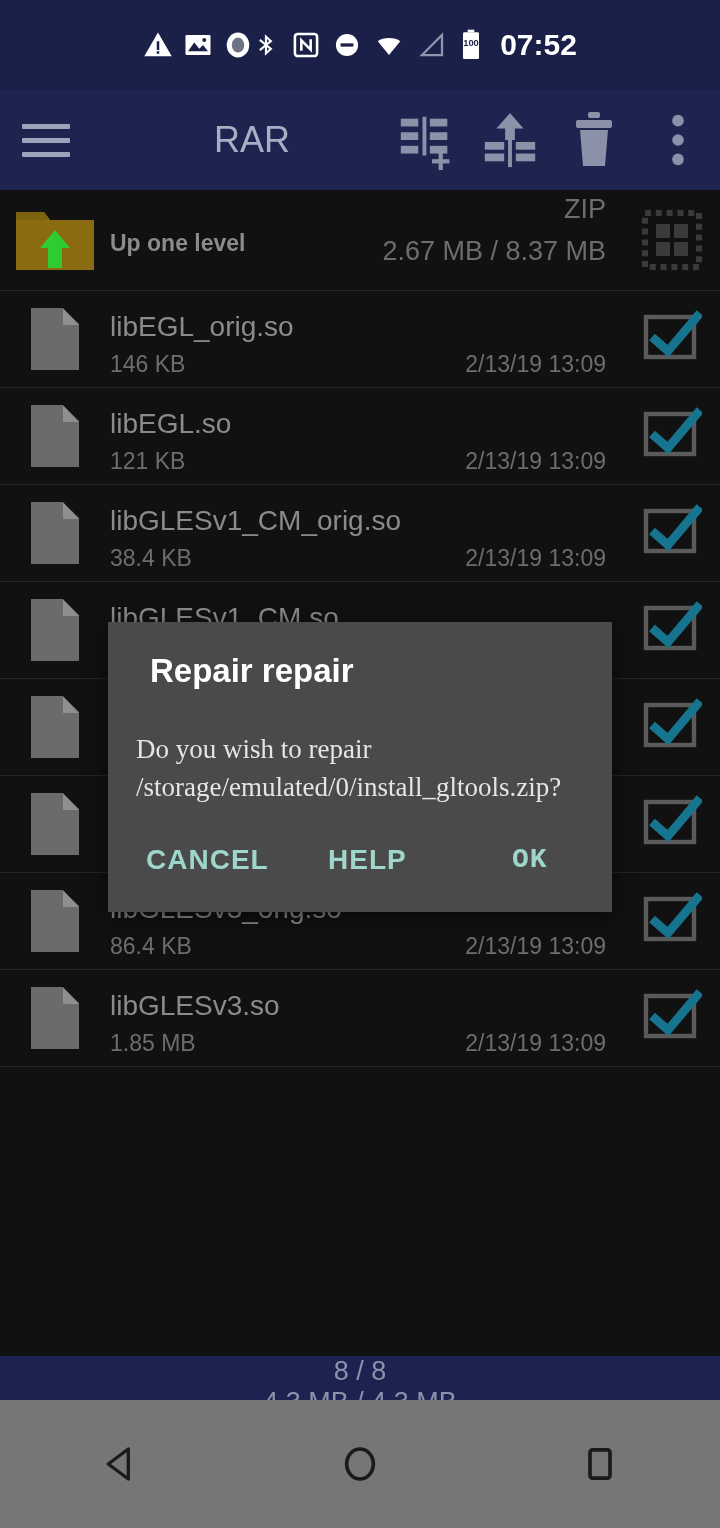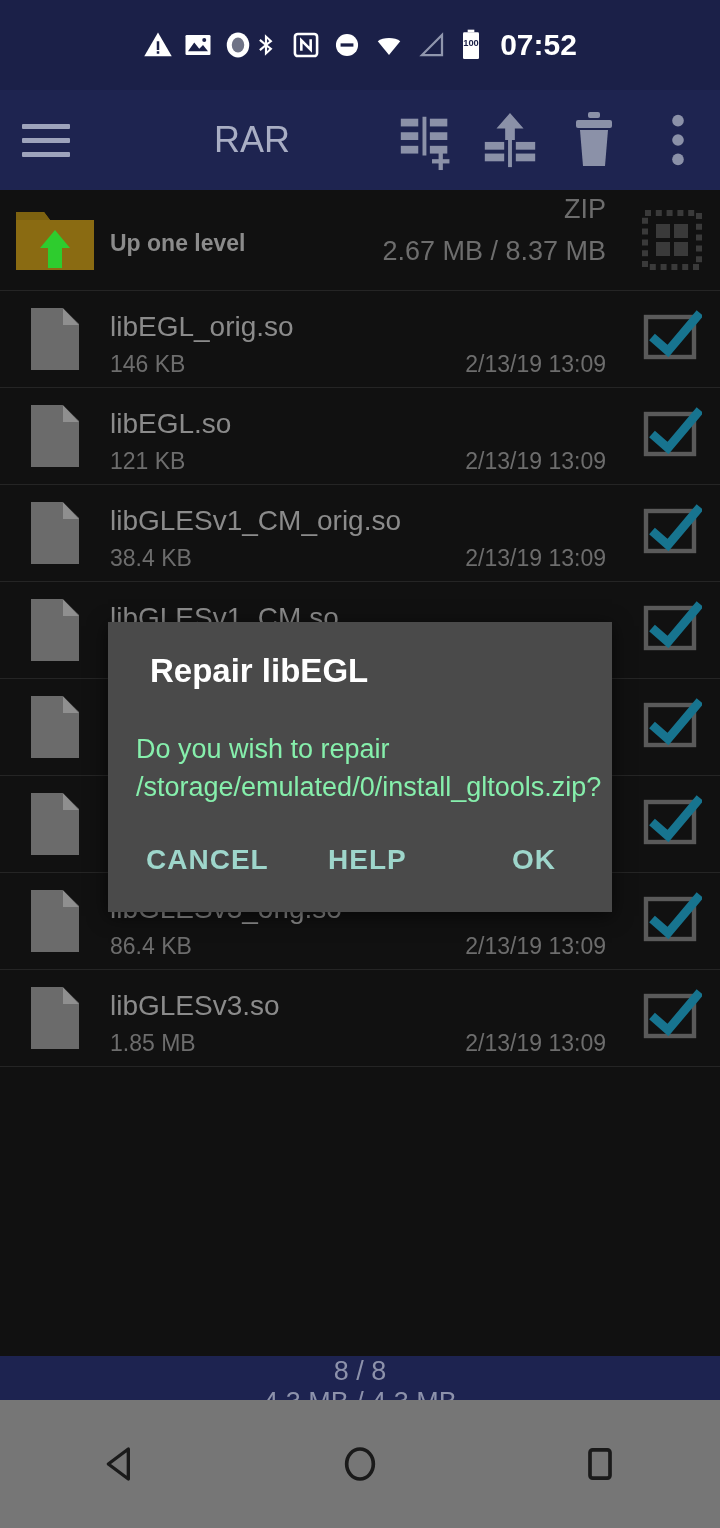--- a/index.html
+++ b/index.html
@@ -86,31 +86,31 @@
     position:absolute; left:108px; top:622px; width:504px; height:290px;
     background:#4a4a4a;
     box-shadow:0 4px 18px rgba(0,0,0,0.6);
   }
   #dlg-title {
     position:absolute; left:42px; top:30px;
     color:#ffffff; font-size:33px; font-weight:bold;
   }
   #dlg-msg {
     position:absolute; left:28px; top:108px; width:460px;
-    color:#86efac; font-size:27px; line-height:38px;
+    color:#e5e5e5; font-size:27px; line-height:38px;font-family:Liberation Serif, serif;
   }
   .dlg-btn {
     position:absolute; top:222px;
     color:#9ed6cb; font-size:28px; font-weight:bold; letter-spacing:1px;
     background:none; border:none; cursor:pointer;
     font-family:"Liberation Sans", sans-serif;
   }
   #btn-cancel { left:38px; }
   #btn-help { left:220px; }
-  #btn-ok { left:404px; }
+  #btn-ok { left:404px;font-family:Liberation Mono, monospace; }
 </style>
 </head>
 <body>
 
 <div id="screen">
 
   <div id="statusbar">
     <div class="sb-left">
       <svg class="sb-ico" width="30" height="30" viewBox="0 0 24 24">
           <path fill="#fff" d="M12 2 L23 21 H1 Z"></path>
@@ -416,20 +416,20 @@
         </svg>
     </div>
     <div class="nav-btn">
       <svg width="40" height="40" viewBox="0 0 24 24">
           <rect x="6" y="3.5" width="12" height="17" rx="1.6" fill="none" stroke="#1a1a1a" stroke-width="2.2"></rect>
         </svg>
     </div>
   </div>
 
   <div id="dialog">
-    <div id="dlg-title">Repair libEGL</div>
+    <div id="dlg-title">Repair repair</div>
     <div id="dlg-msg">Do you wish to repair /storage/emulated/0/install_gltools.zip?</div>
     <button class="dlg-btn" id="btn-cancel">CANCEL</button>
     <button class="dlg-btn" id="btn-help">HELP</button>
     <button class="dlg-btn" id="btn-ok">OK</button>
   </div>
 
 </div>
 
 </body></html>

